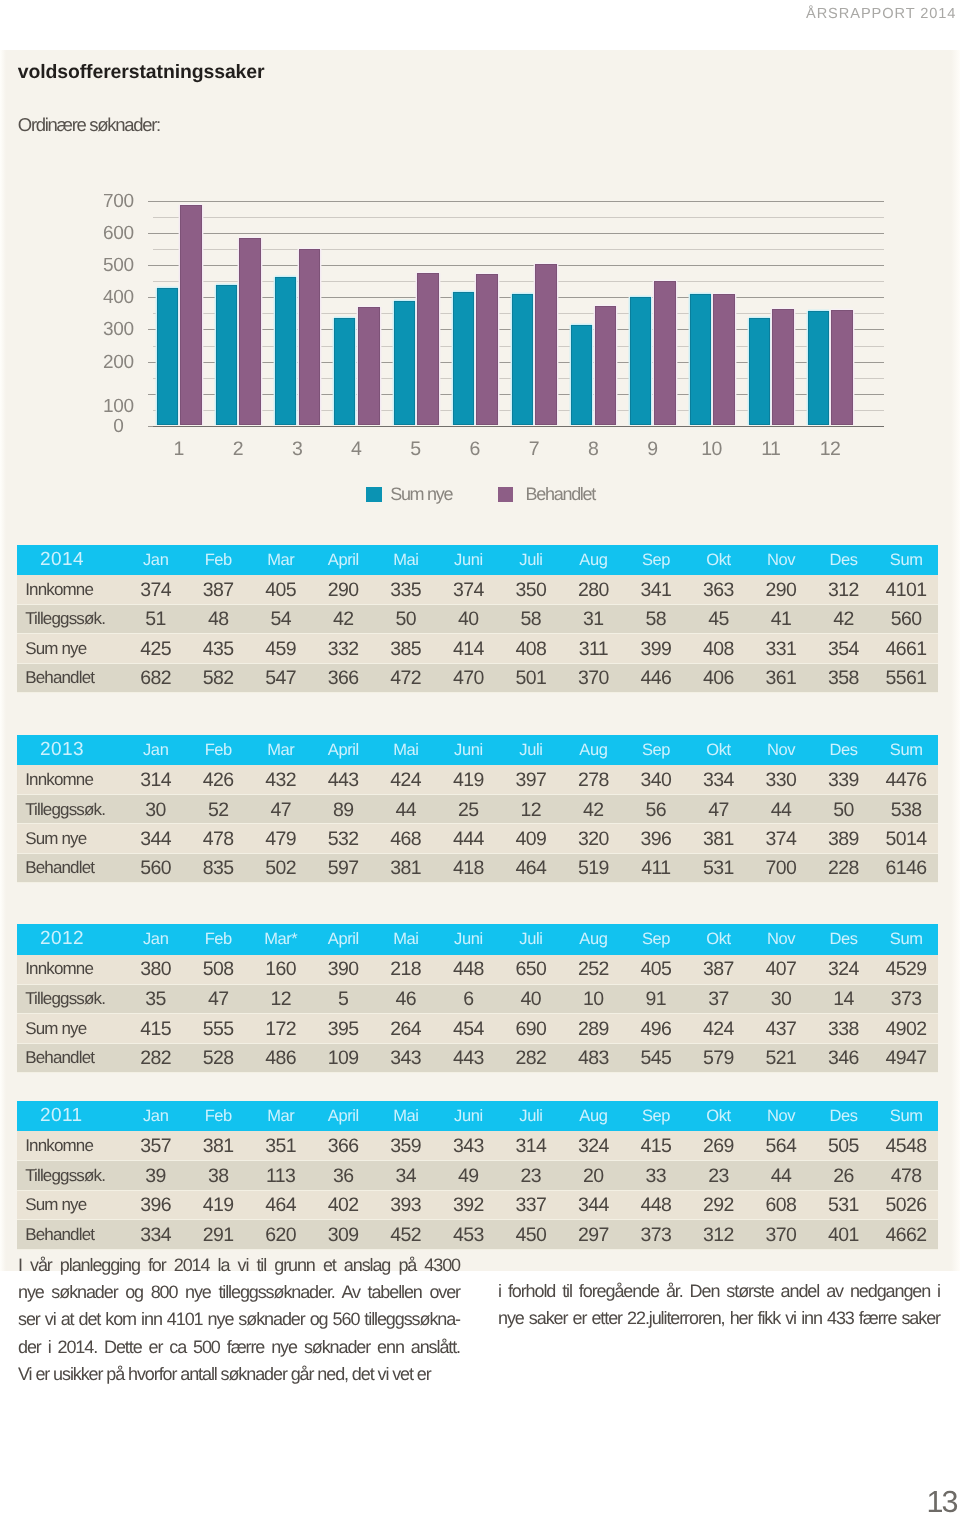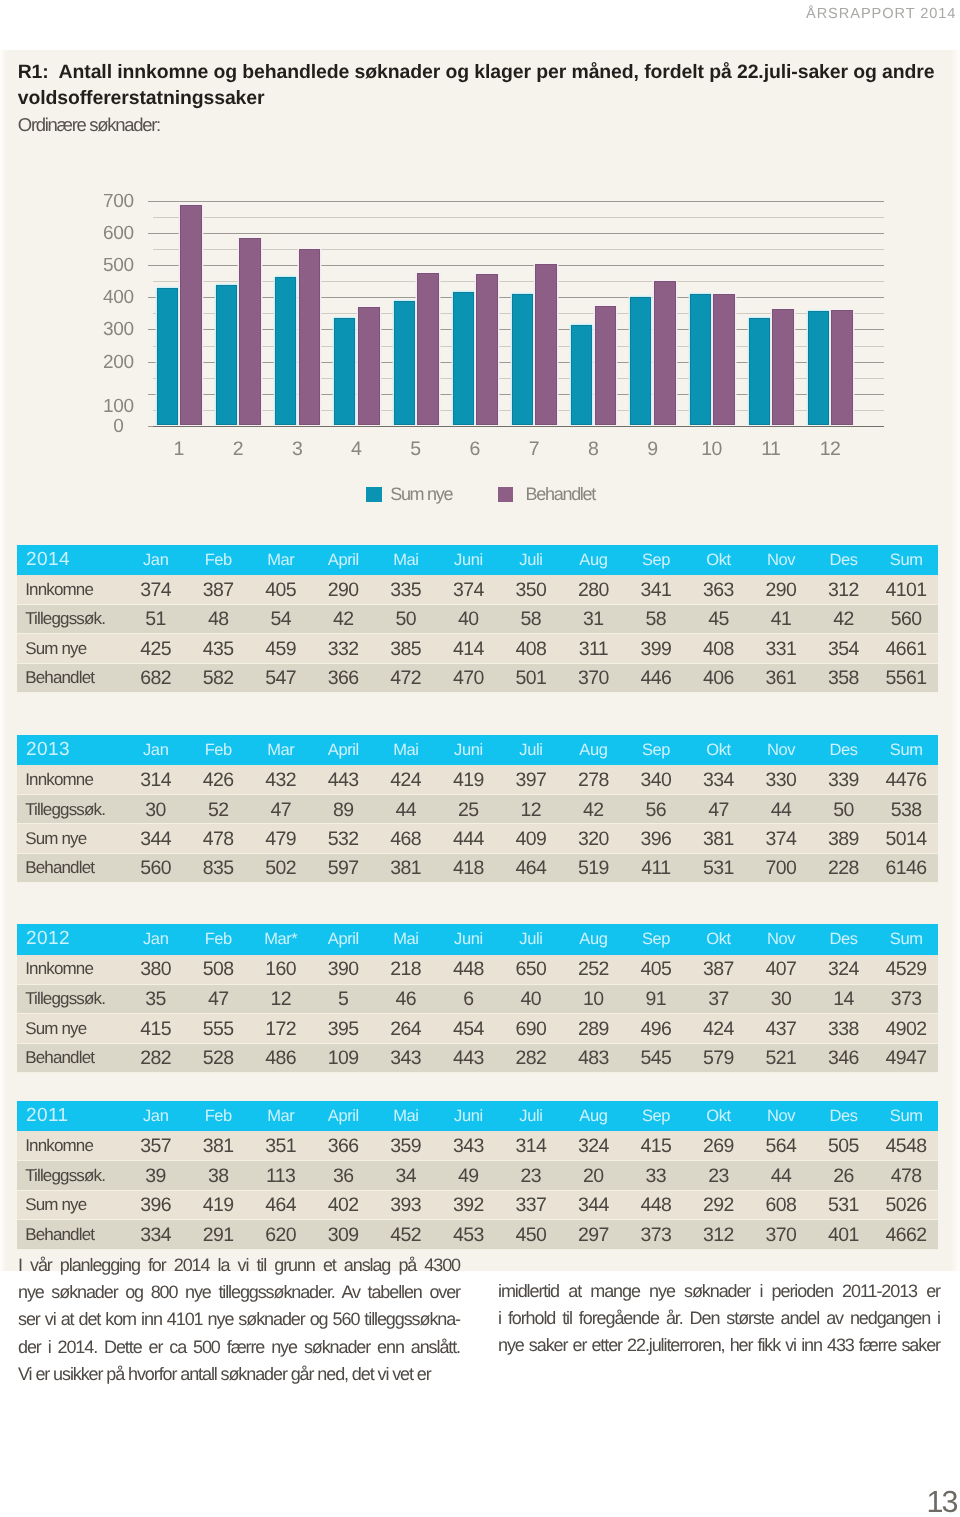--- a/index.html
+++ b/index.html
@@ -37,21 +37,21 @@
   .lgi{position:absolute;font-size:18px;color:#89857f;white-space:nowrap;
        letter-spacing:-1.3px;line-height:18px;}
   .swatch{position:absolute;width:15.6px;height:14.9px;}
 
   
   .tbl{position:absolute;left:17px;width:920.7px;border-collapse:collapse;
        table-layout:fixed;}
   .tbl th{background:#12c2ef;color:#cdf1fd;font-weight:normal;height:30.3px;box-sizing:border-box;
           font-size:16.5px;text-align:center;padding:0;letter-spacing:-0.4px;
           text-indent:-0.4px;vertical-align:middle;line-height:30.3px;}
-  .tbl th.yr{text-align:left;padding-left:9px;font-size:19px;letter-spacing:0.4px;
+  .tbl th.yr{text-align:left;padding-left:23px;font-size:19px;letter-spacing:0.4px;
              text-indent:0;}
   .tbl td{height:29.45px;text-align:center;padding:1.5px 0 0 0;color:#4b4641;font-size:19.5px;
           letter-spacing:-0.6px;text-indent:-0.6px;vertical-align:middle;line-height:26.95px;box-sizing:border-box;}
   .tbl td.lab{text-align:left;padding-left:8.2px;font-size:17px;letter-spacing:-0.85px;
               text-indent:0;}
   .tbl tr.r0 td{background:#eae3d5;border-bottom:1px solid #f3f0e4;}
   .tbl tr.r1 td{background:#dbd7c8;border-bottom:1px solid #f3f0e4;}
 
   .body-col{position:absolute;font-size:18px;letter-spacing:-1.1px;color:#4f4a46;width:442px;}
   .bline{height:27.2px;line-height:27.2px;text-align:justify;text-align-last:justify;
@@ -59,21 +59,20 @@
   .bline.last{text-align-last:left;}
   .pgnum{position:absolute;left:926.5px;top:1491px;font-size:30.5px;color:#6e6b67;
          letter-spacing:-2px;line-height:22.5px;}
 </style>
 </head>
 <body>
 
 <div class="band"></div>
 <div class="hdr">ÅRSRAPPORT 2014</div>
 <div class="title">
-    <div class="tline"><span>R1:</span>&nbsp; <span>Antall innkomne og behandlede søknader og klager per måned, fordelt på 22.juli-saker og andre</span></div>
     <div class="tline">voldsoffererstatningssaker</div>
   </div>
 <div class="subtitle">Ordinære søknader:</div>
 <div class="chart">
   <div class="plot">
     <div class="gl major zero" style="top:225.30px"></div>
     <div class="tickmark" style="top:225.30px"></div>
     <div class="ytick" style="top:225.30px">0</div>
     <div class="gl" style="top:209.21px"></div>
     <div class="gl major" style="top:193.11px"></div>
@@ -557,17 +556,16 @@
 </tbody>
   </table>
 <div class="body-col" style="left:18px;top:1252px">
   <div class="bline">I vår planlegging for 2014 la vi til grunn et anslag på 4300</div>
   <div class="bline">nye søknader og 800 nye tilleggssøknader. Av tabellen over</div>
   <div class="bline">ser vi at det kom inn 4101 nye søknader og 560 tilleggssøkna-</div>
   <div class="bline">der i 2014. Dette er ca 500 færre nye søknader enn anslått.</div>
   <div class="bline last">Vi er usikker på hvorfor antall søknader går ned, det vi vet er</div>
 </div>
 <div class="body-col" style="left:498px;top:1277.5px">
-  <div class="bline">imidlertid at mange nye søknader i perioden 2011-2013 er</div>
   <div class="bline">i forhold til foregående år. Den største andel av nedgangen i</div>
   <div class="bline">nye saker er etter 22.juliterroren, her fikk vi inn 433 færre saker</div>
 </div>
 <div class="pgnum">13</div>
 
 </body></html>

